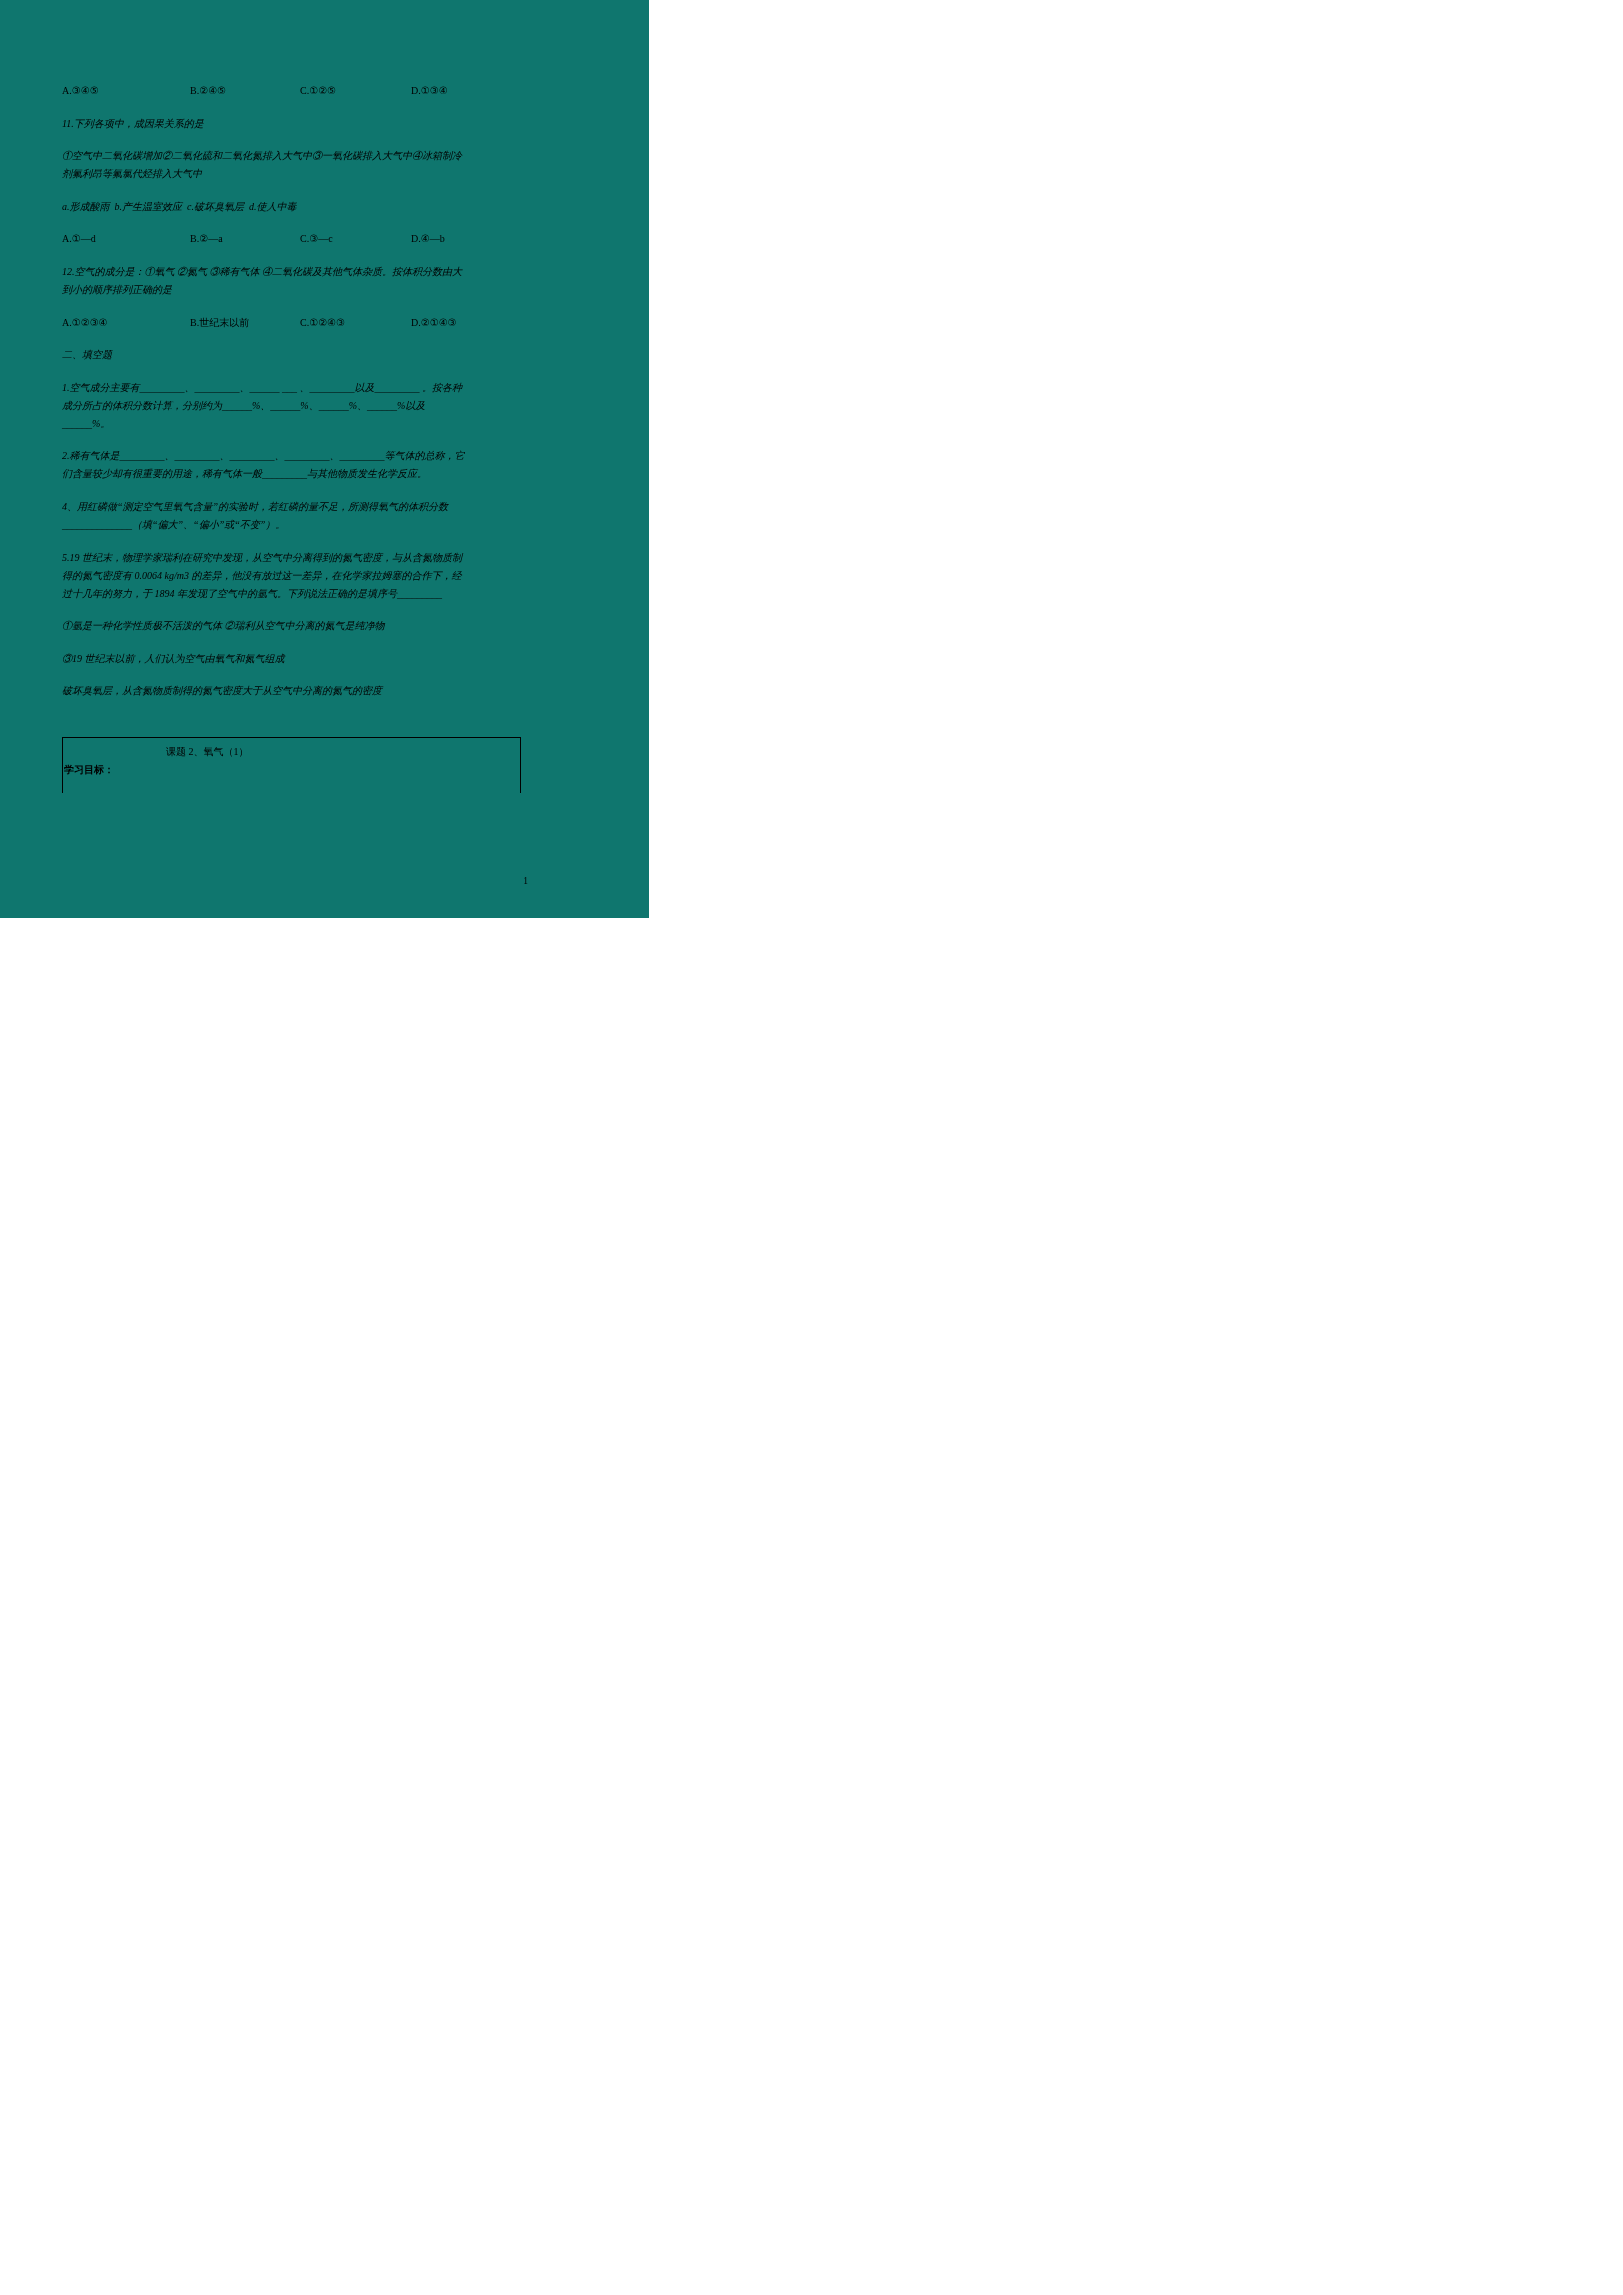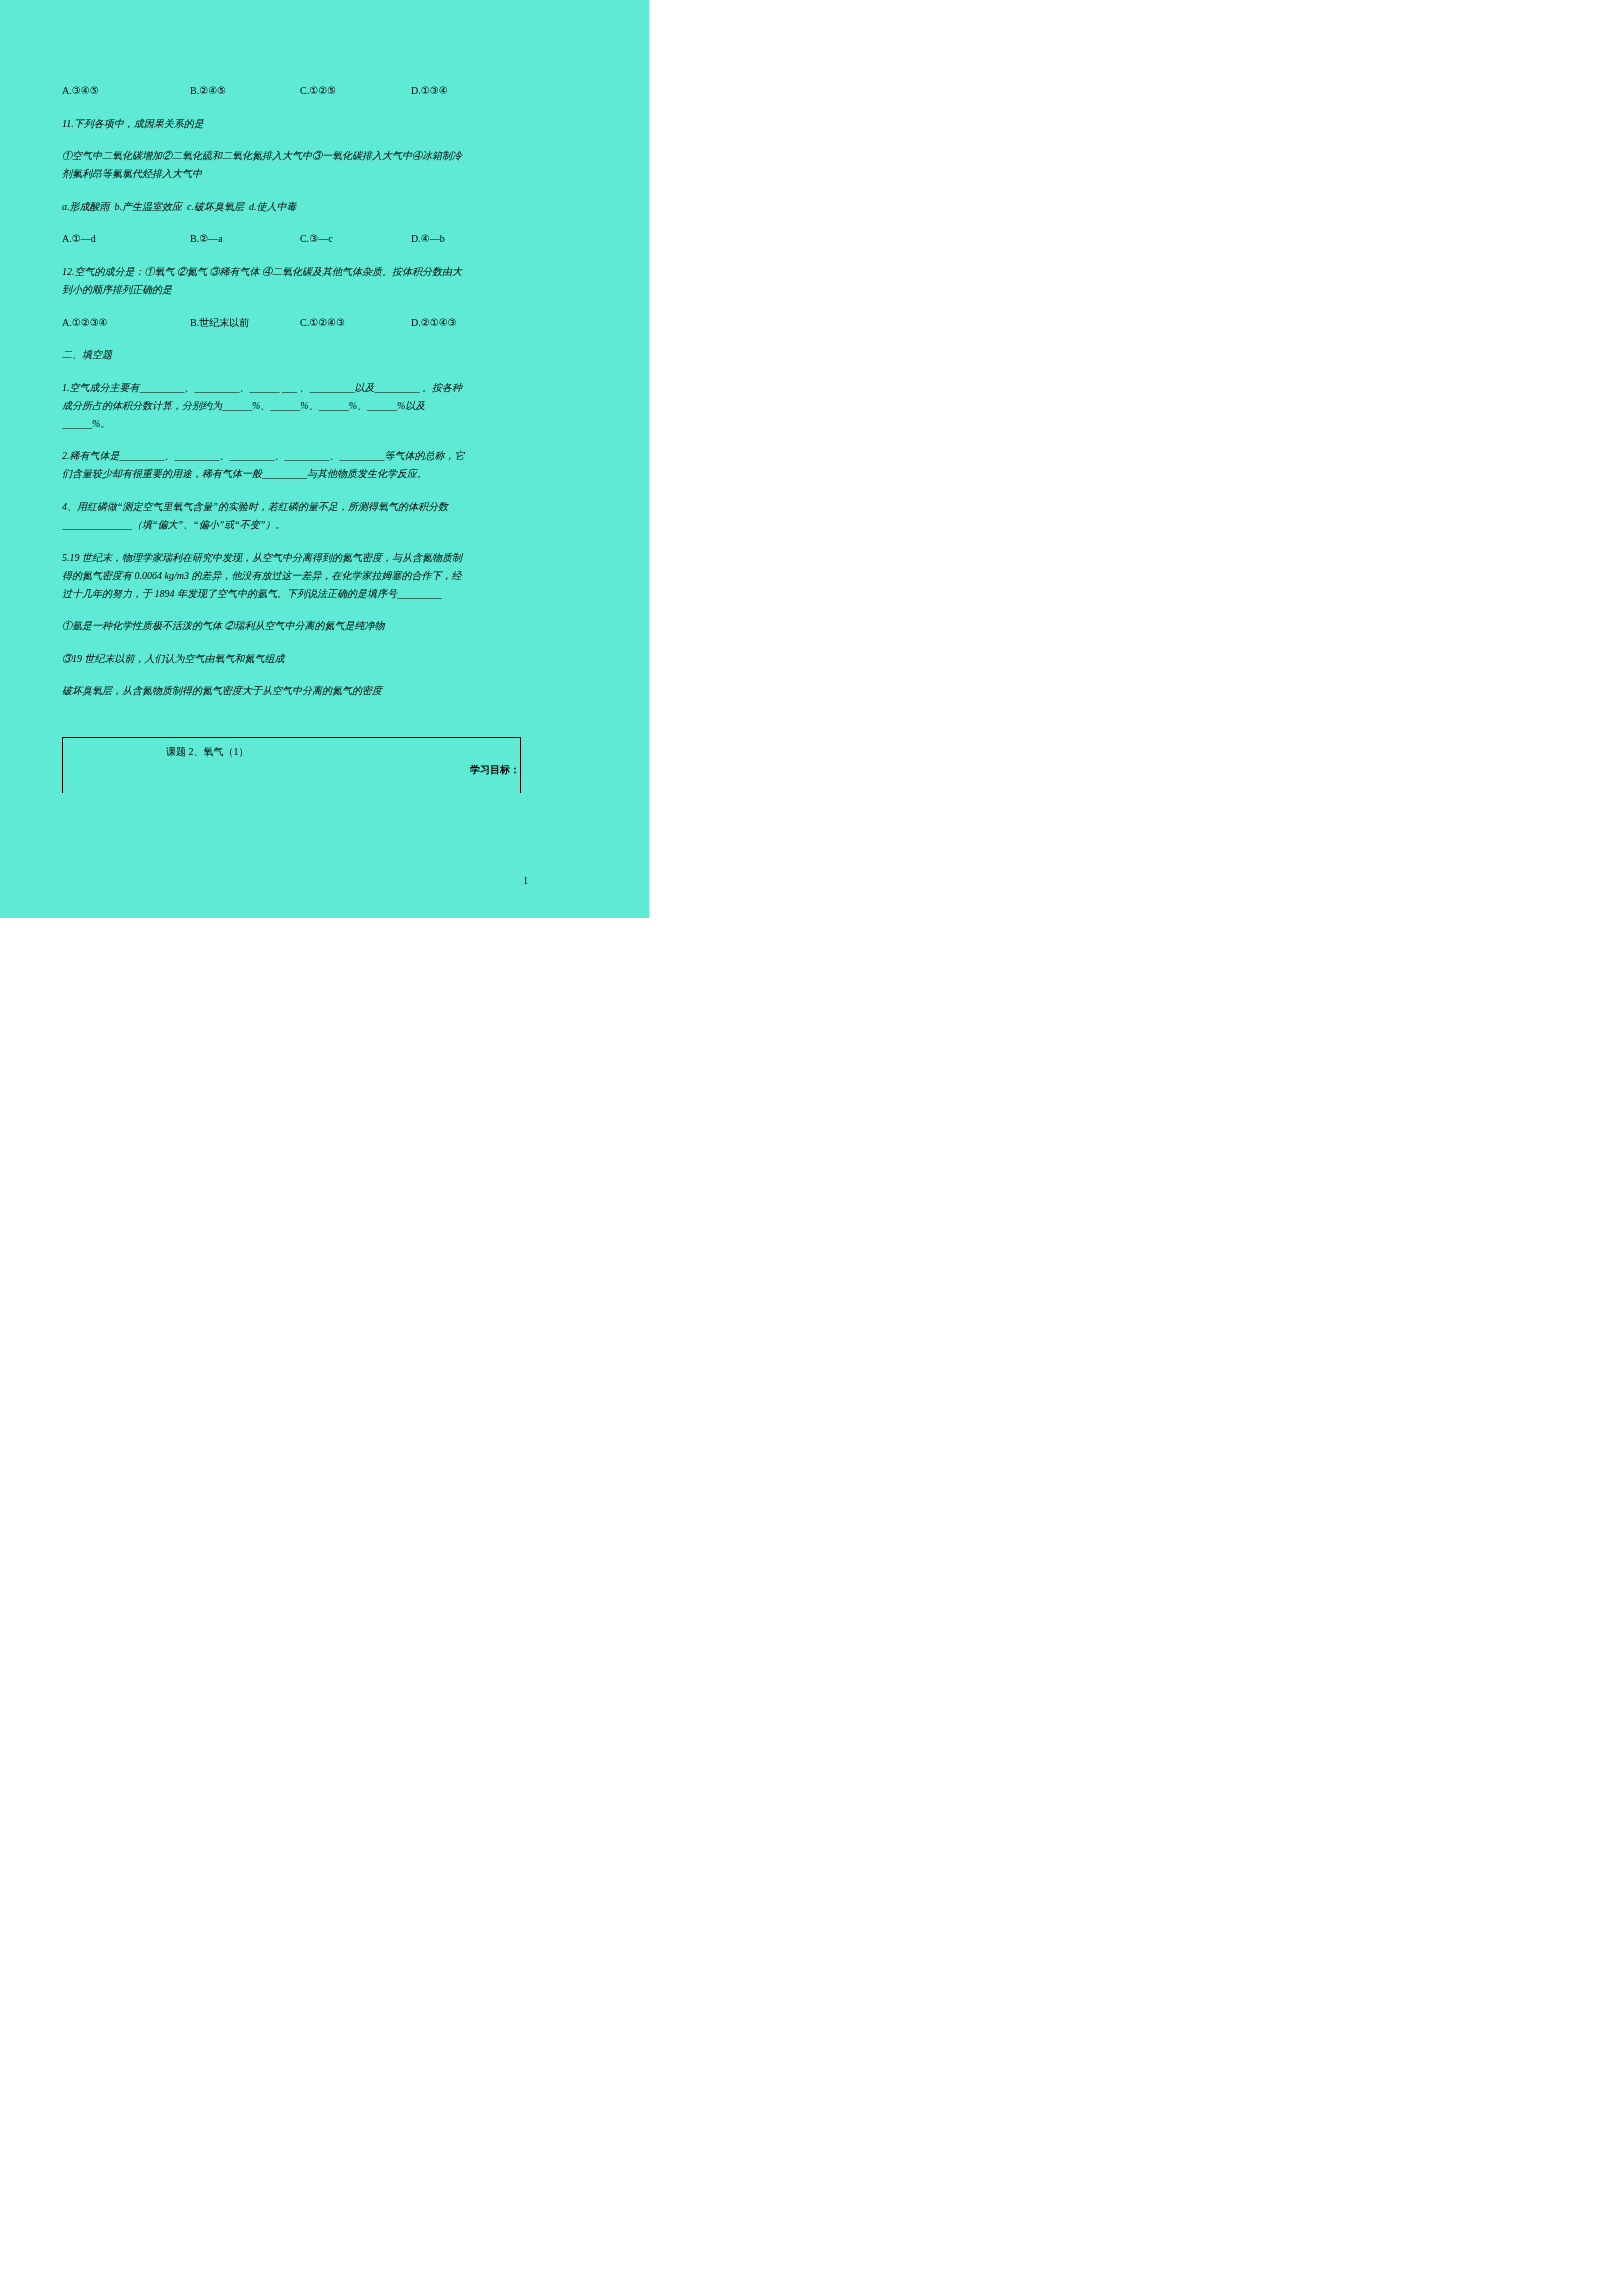--- a/index.html
+++ b/index.html
@@ -4,21 +4,21 @@
 <style>
   html, body {
     margin: 0;
     padding: 0;
     background: #ffffff;
   }
   .page {
     position: relative;
     width: 649px;
     height: 918px;
-    background: #5eead4;
+    background: #0f766e;
     color: #000000;
     font-family: "Liberation Serif", "DejaVu Serif", serif;
     font-size: 10px;
     line-height: 18px;
     overflow: hidden;
   }
   .content {
     position: absolute;
     left: 62px;
     top: 82px;
@@ -59,21 +59,20 @@
   }
   .box-title {
     font-weight: normal;
     padding-left: 103px;
     white-space: pre-wrap;
   }
   .box-subtitle {
     font-weight: bold;
     padding-left: 1.1px;
     white-space: pre-wrap;
-    text-align: right;
   }
   .page-number {
     position: absolute;
     top: 872px;
     right: 121px;
     font-size: 9.5px;
   }
 </style>
 </head>
 <body>

